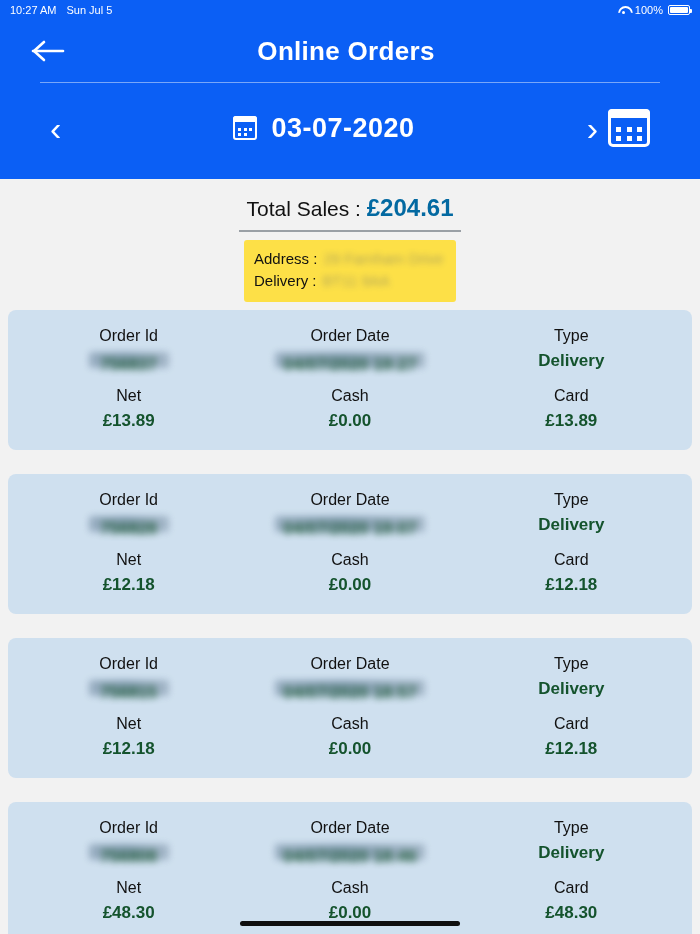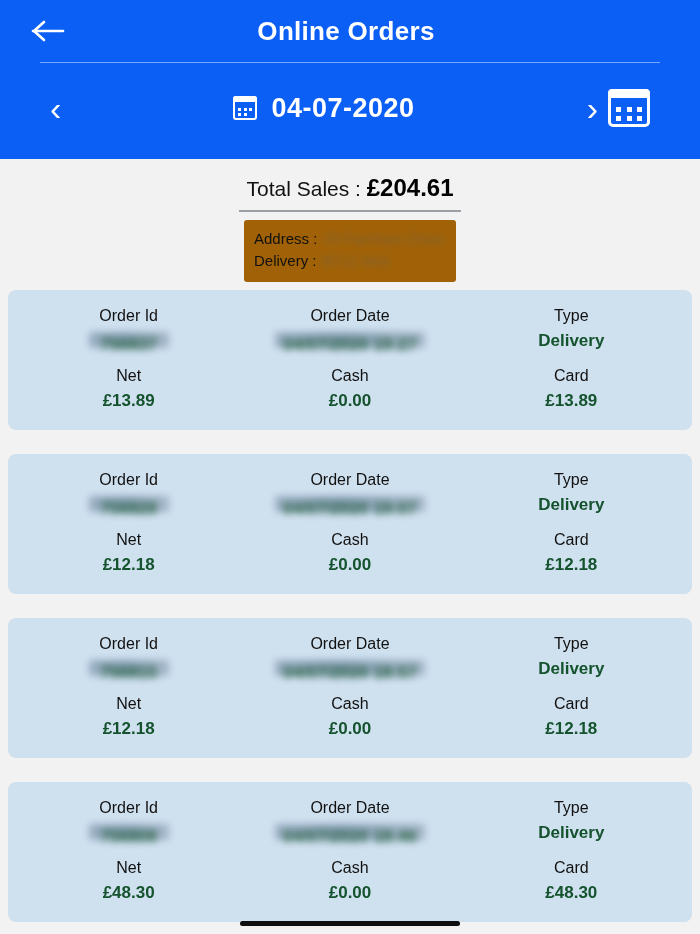--- a/index.html
+++ b/index.html
@@ -178,32 +178,32 @@
   }
   .summary {
     padding-top: 14px;
     text-align: center;
   }
   .summary-line {
     font-size: 21px;
     color: #111;
     line-height: 30px;
   }
-  .summary-value { color: #000000; font-weight: bold; }
+  .summary-value { color: #0369a1; font-weight: bold; }
   .summary-value.big { font-size: 24px; }
   .summary-rule {
     width: 222px;
     height: 2px;
     background: #9aa0a6;
     margin: 6px auto 0;
   }
   .info-card {
     width: 212px;
     margin: 8px auto 0;
-    background: #a16207;
+    background: #fde047;
     border-radius: 3px;
     padding: 8px 10px 10px 10px;
     text-align: center;
     font-size: 15px;
     color: #111;
     line-height: 22px;
   }
   .info-row { display: flex; gap: 6px; white-space: nowrap; }
   .info-label { flex: 0 0 auto; }
   .blur {
@@ -270,37 +270,48 @@
     width: 220px; height: 5px;
     background: #0f0f0f;
     border-radius: 3px;
   }
 </style>
 </head>
 <body>
 
 <div class="screen">
 
+  <div class="status-bar">
+    <div class="status-left">
+      <span>10:27 AM</span>
+      <span>Sun Jul 5</span>
+    </div>
+    <div class="status-right">
+      <span class="wifi-icon"></span>
+      <span>100%</span>
+      <span class="battery-icon"></span>
+    </div>
+  </div>
 
   <div class="app-header">
     <div class="header-row">
       <div class="back-arrow">
         <svg width="36" height="24" viewBox="0 0 36 24" aria-hidden="true">
           <line x1="3" y1="12" x2="33" y2="12" stroke="#ffffff" stroke-width="2.6" stroke-linecap="round"></line>
           <polyline points="14,3 4,12 14,21" fill="none" stroke="#ffffff" stroke-width="2.6" stroke-linecap="round" stroke-linejoin="round"></polyline>
         </svg>
       </div>
       <div class="page-title">Online Orders</div>
     </div>
     <div class="header-divider"></div>
     <div class="date-row">
       <div class="chev">‹</div>
       <div class="date-center">
         <span class="cal-glyph"></span>
-        <span class="date-text">04-07-2020</span>
+        <span class="date-text">03-07-2020</span>
       </div>
       <div class="chev">›</div>
       <div class="cal-big"></div>
     </div>
   </div>
 
   <div class="body-area">
 
     <div class="summary">
       <div class="summary-line">

